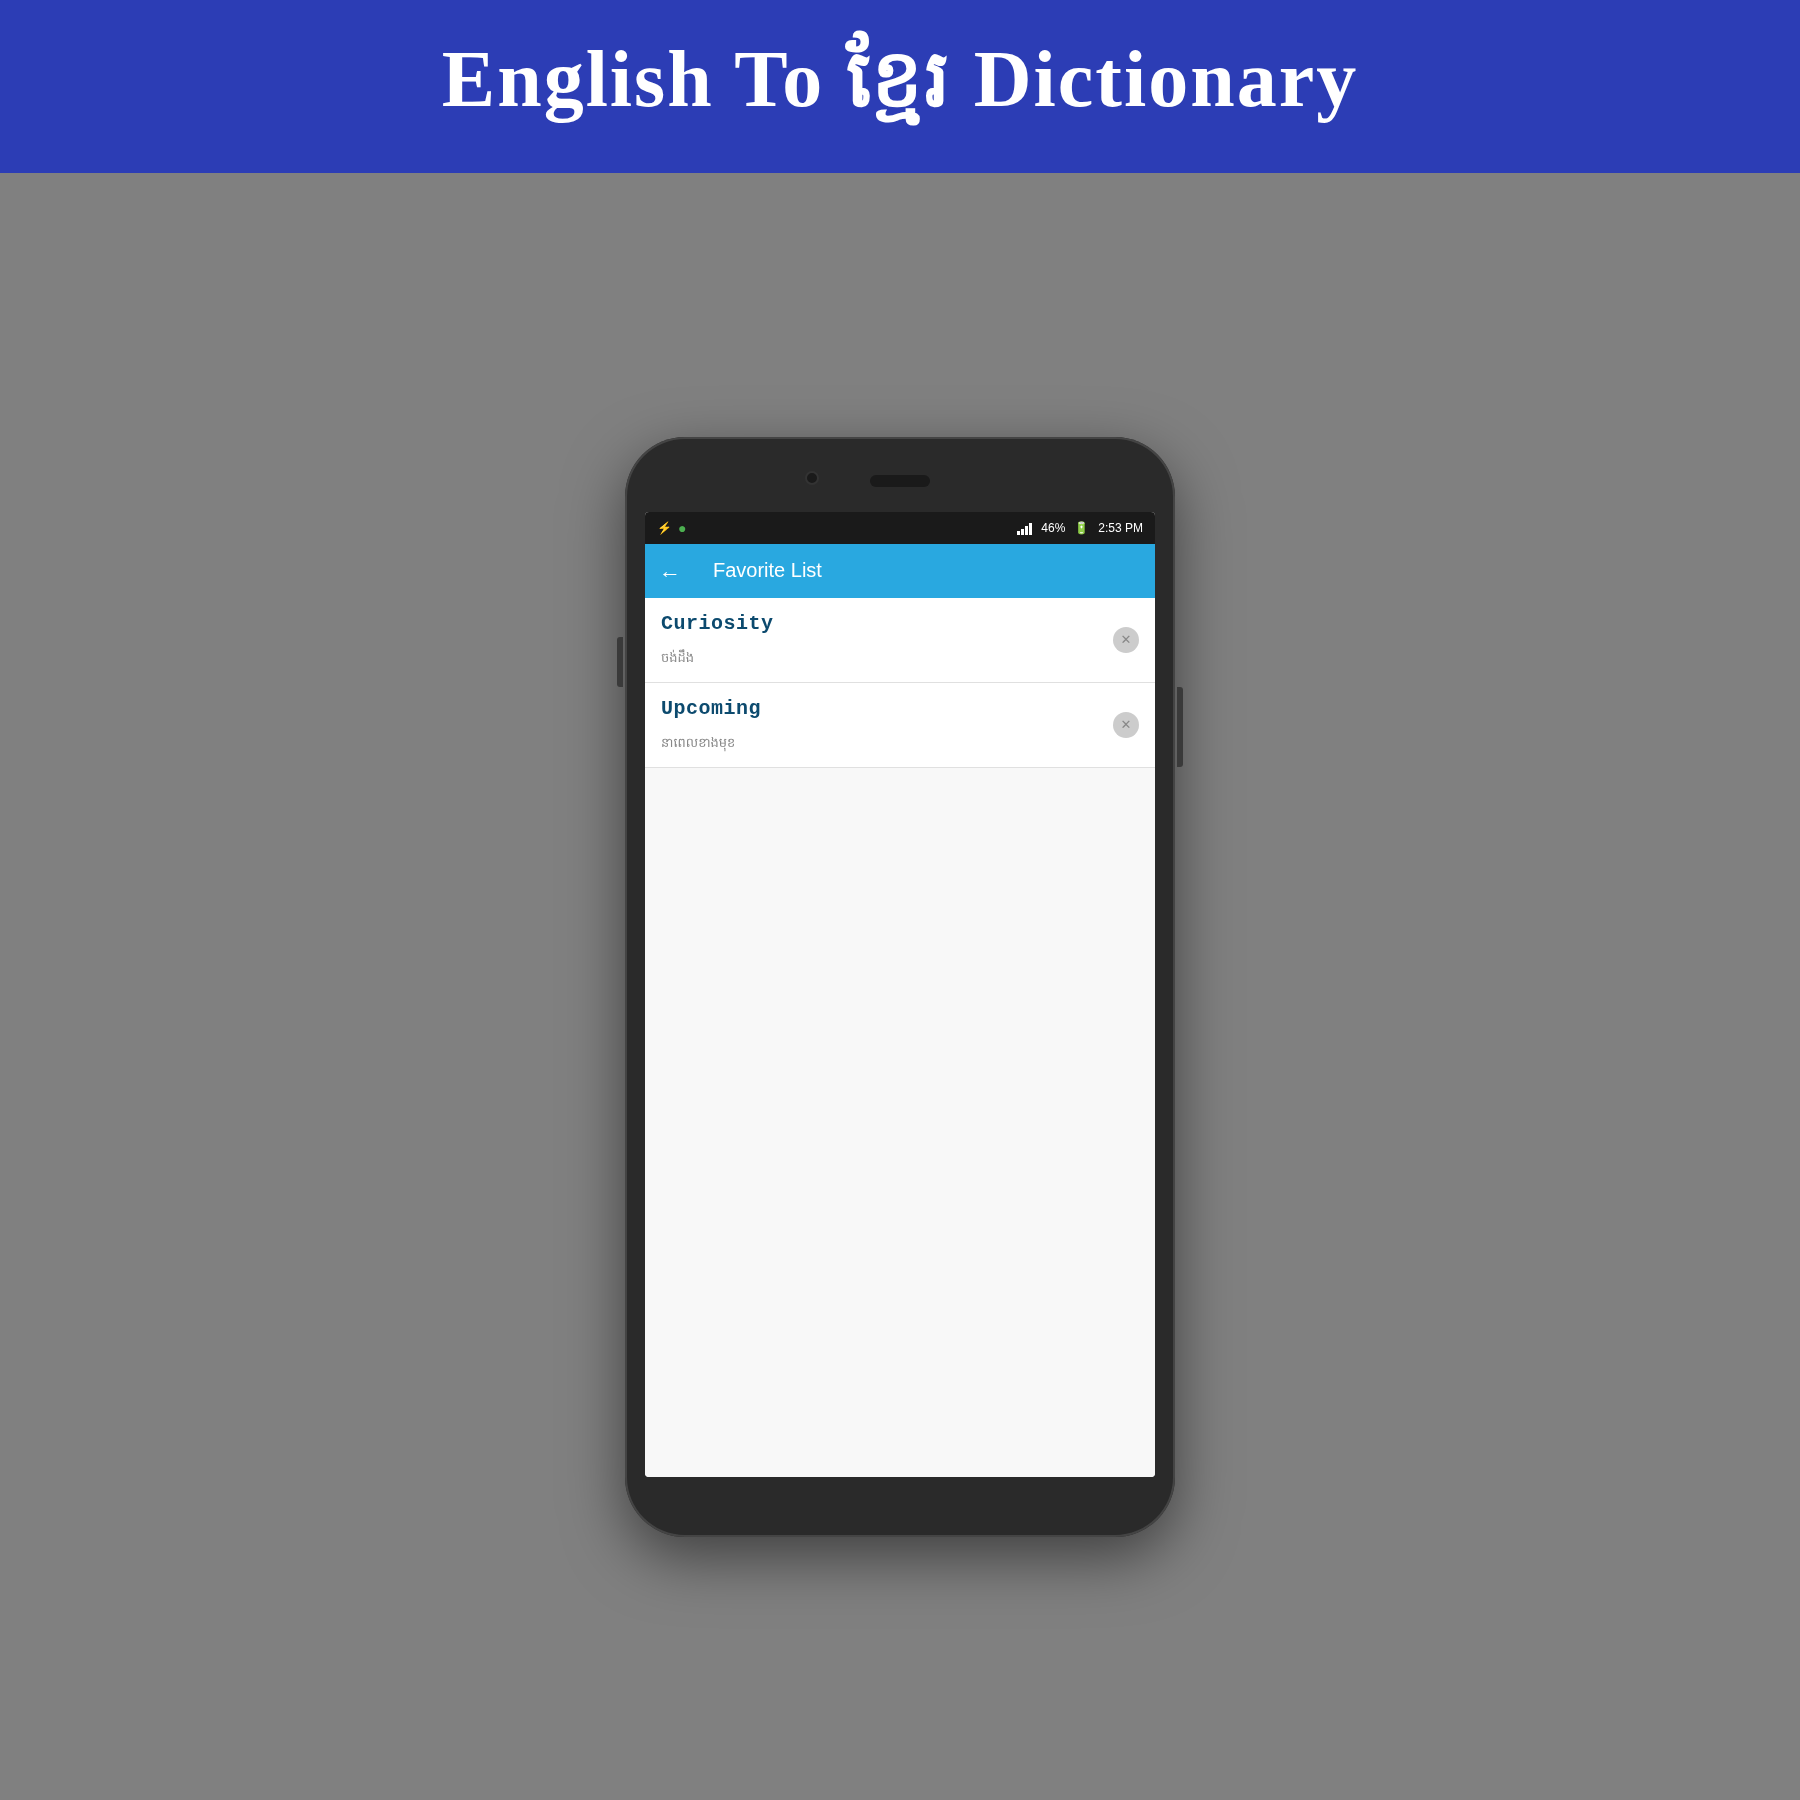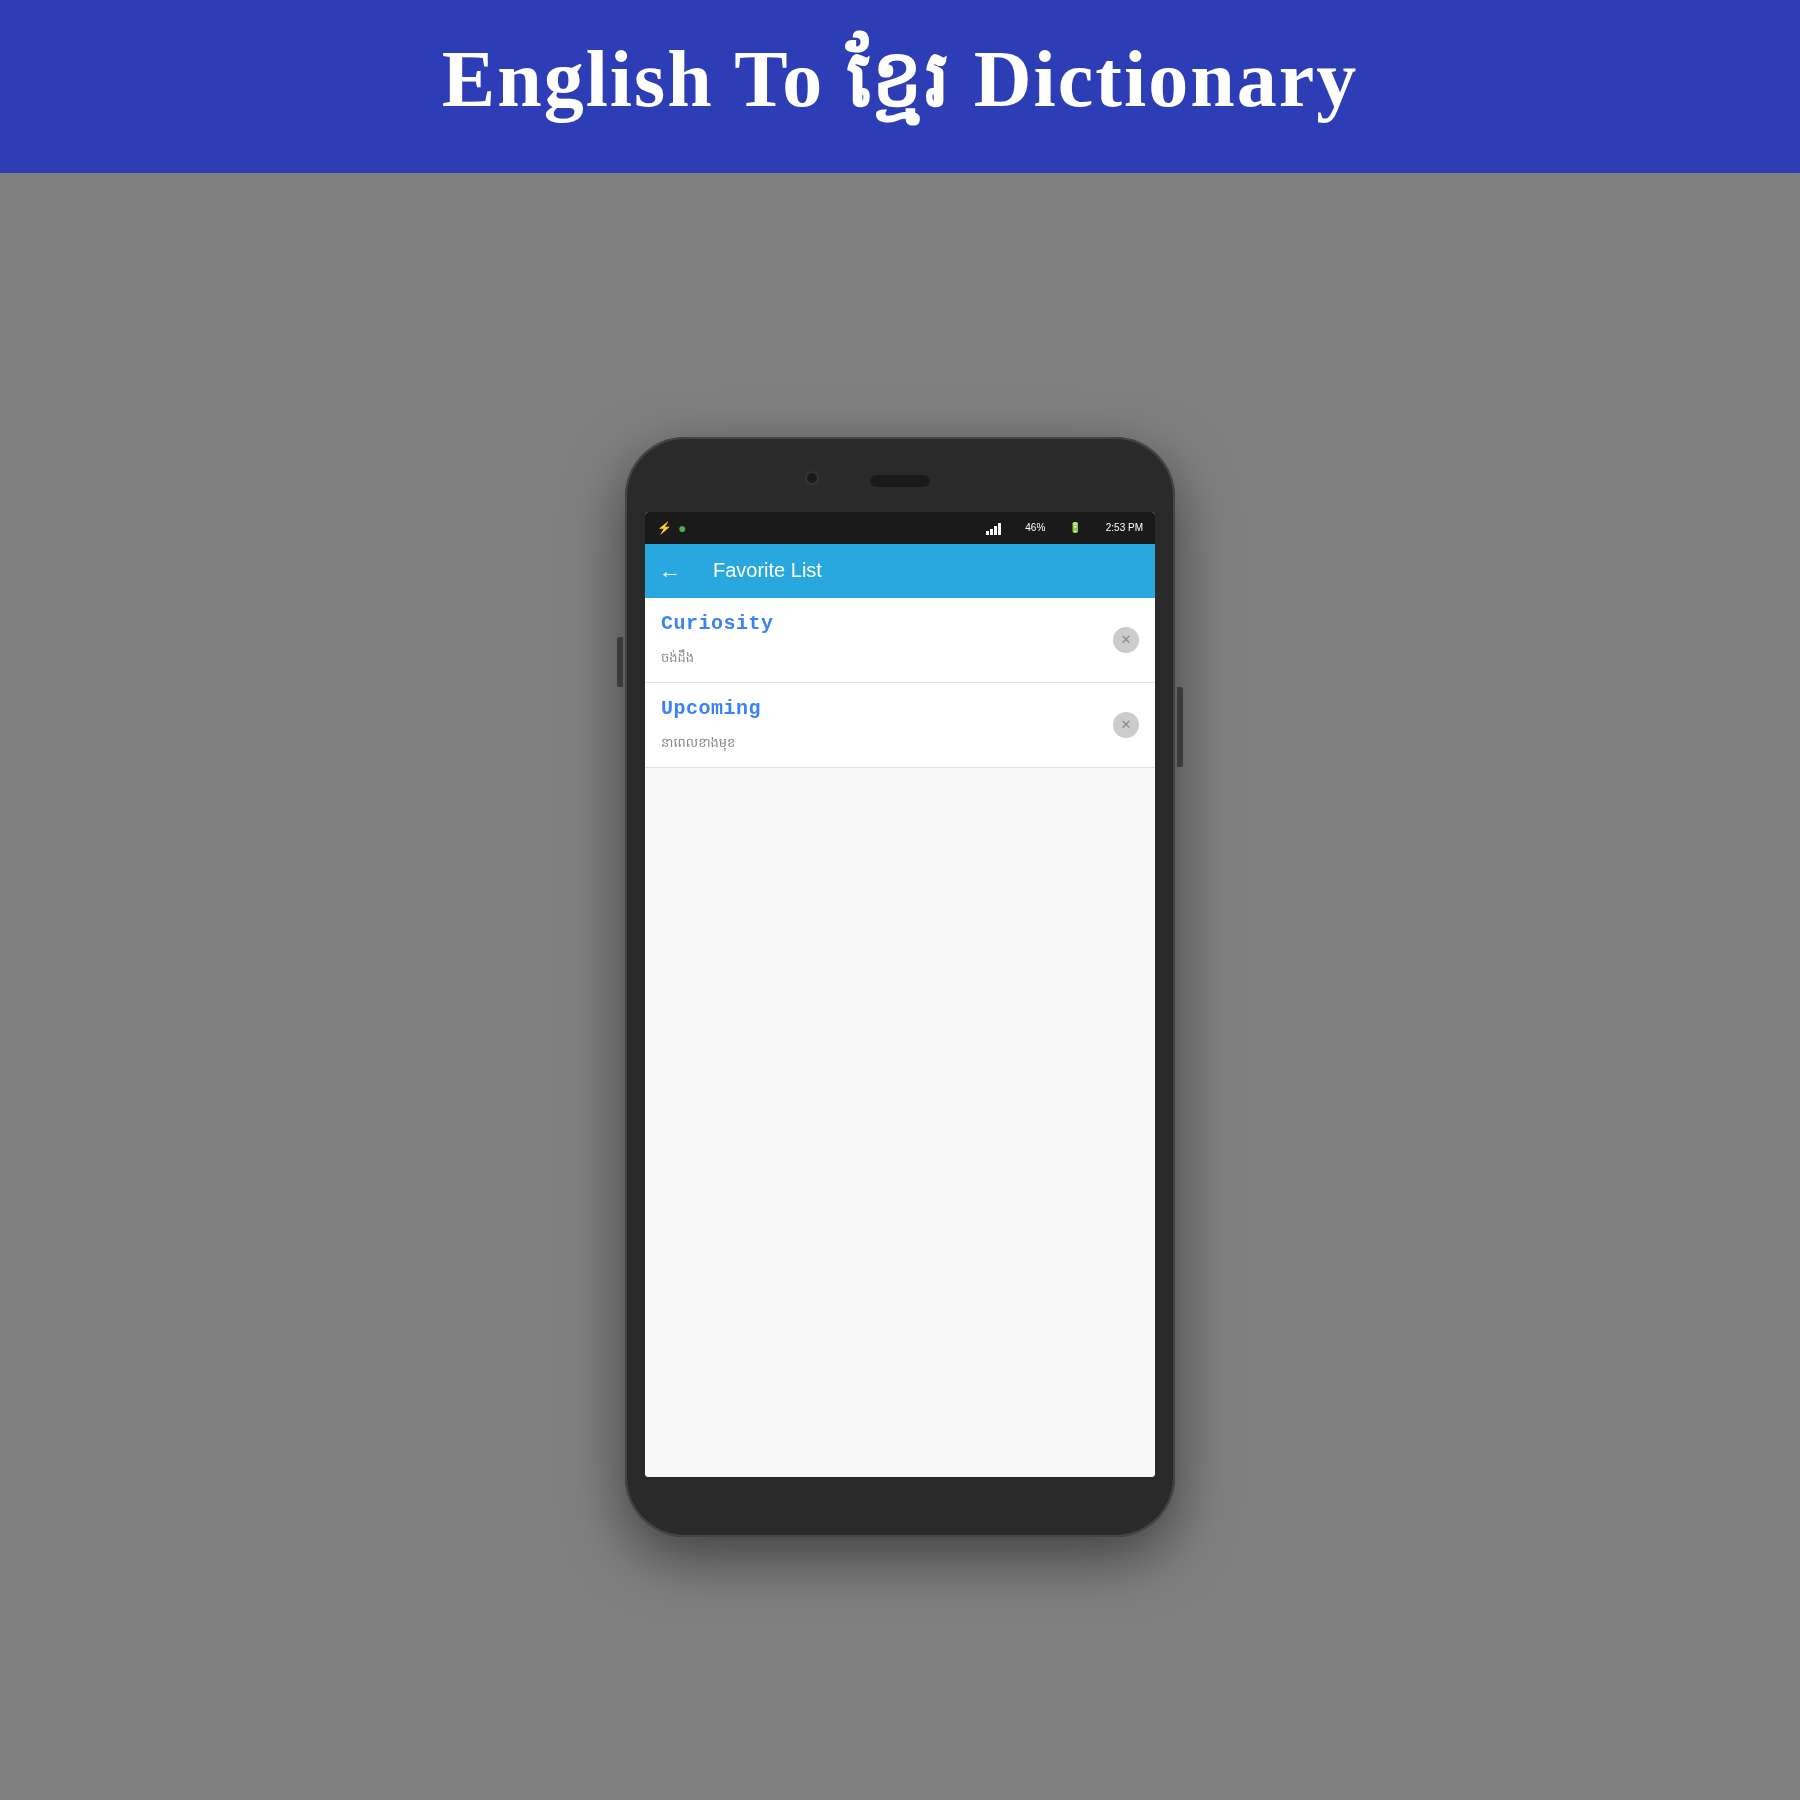--- a/index.html
+++ b/index.html
@@ -111,23 +111,23 @@
     }
 
     .status-icon {
       color: white;
       font-size: 12px;
     }
 
     .status-right {
       display: flex;
       align-items: center;
-      gap: 24px;
+      gap: 9px;
       color: white;
-      font-size: 10px;
+      font-size: 12px;
     }
 
     .signal-bars {
       display: flex;
       align-items: flex-end;
       gap: 1px;
       height: 14px;
     }
 
     .signal-bar {
@@ -178,21 +178,21 @@
     }
 
     .list-item-text {
       display: flex;
       flex-direction: column;
     }
 
     .list-item-english {
       font-size: 20px;
       font-family: 'Courier New', Courier, monospace;
-      color: #3b82f6;
+      color: #0c4a6e;
       font-weight: bold;
       letter-spacing: 0.5px;
     }
 
     .list-item-khmer {
       font-size: 13px;
       color: #888;
       margin-top: 14px;
       font-family: Arial, sans-serif;
     }

